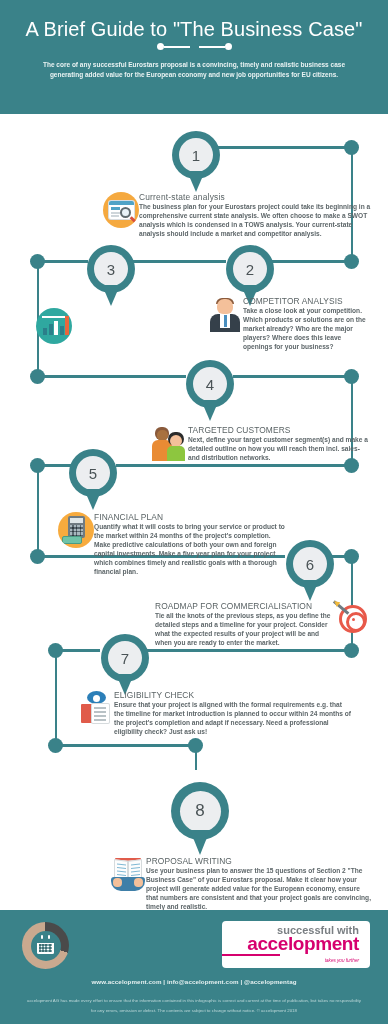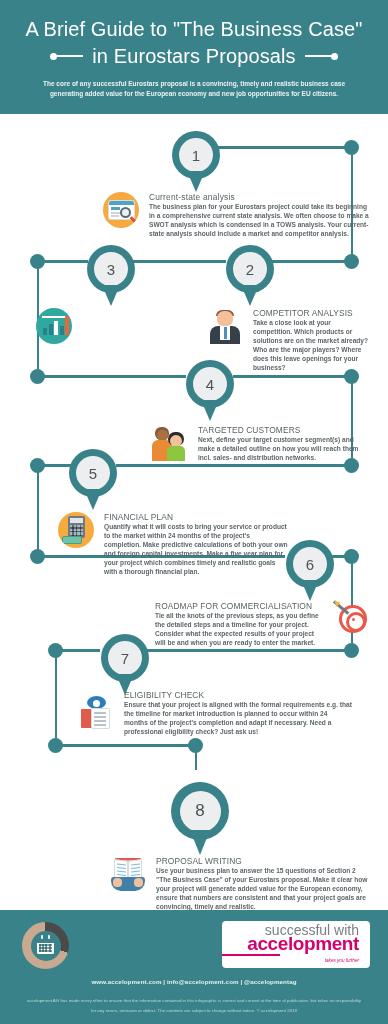--- a/index.html
+++ b/index.html
@@ -57,21 +57,21 @@
   }
   .pin .tail {
     position: absolute; left: 15px; top: 40px;
     width: 0; height: 0;
     border-left: 9px solid transparent;
     border-right: 9px solid transparent;
     border-top: 21px solid #3a8289;
   }
 
   
-  .step { position: absolute; display: flex; gap: 10px; }
+  .step { position: absolute; display: flex; gap: 0; }
   .step.rtl { flex-direction: row-reverse; }
   .ico {
     flex: 0 0 auto; width: 36px; height: 36px; border-radius: 50%;
     position: relative; overflow: hidden;
   }
   .ico.plain { background: transparent; border-radius: 0; overflow: visible; }
   .txt { flex: 1 1 auto; }
   .step h3 {
     font-size: 8.4px; font-weight: 400; color: #5a6365;
     letter-spacing: .2px; line-height: 10px; margin-bottom: 1px;
@@ -204,21 +204,21 @@
   .cal .peg { position:absolute; top:-2.5px; width:2px; height:4px; background:#fff; border-radius:1px; }
   .deadline-date { color:#ffffff; font-size:11.5px; font-weight:700; line-height:14px; }
   .deadline-sub { color:#e3efef; font-size:7.2px; font-weight:600; line-height:10px; margin-top:1px; }
 
   .logo-card {
     position: absolute; right: 18px; top: 11px; width: 148px; height: 47px;
     background: #ffffff; border-radius: 4px;
     display: flex; flex-direction: column; align-items: flex-end;
     justify-content: center; padding: 0 11px 0 0;
   }
-  .logo-top { color:#7a7f83; font-size:14px; font-weight:400; line-height:10px; }
+  .logo-top { color:#7a7f83; font-size:11px; font-weight:700; line-height:10px; }
   .logo-main { color:#d6006e; font-size:19px; font-weight:700; line-height:20px;
                letter-spacing:-.4px; margin-top:-1px; }
   .logo-rule { width:58px; height:1.4px; background:#d6006e; margin:0 auto 0 0; }
   .logo-sub { color:#d6006e; font-size:4.6px; font-style:italic; line-height:7px; margin-top:1px; }
 
   .contact {
     position:absolute; left:0; top:68px; width:388px; text-align:center;
     color:#e6f1f1; font-size:6.2px; font-weight:600; letter-spacing:.1px;
   }
   .fine {
@@ -233,21 +233,20 @@
 <div class="page">
 
   <div class="header">
     <div class="title">
       <div>A Brief Guide to "The Business Case"</div>
       <div class="title-l2">
         <span class="dash-wrap">
           <span class="dot"></span>
           <span class="dash"></span>
         </span>
-        <span>in Eurostars Proposals</span>
         <span class="dash-wrap">
           <span class="dash"></span>
           <span class="dot"></span>
         </span>
       </div>
     </div>
     <div class="subtitle">The core of any successful Eurostars proposal is a convincing, timely and realistic business case generating added value for the European economy and new job opportunities for EU citizens.</div>
   </div>
 
   <div class="flow">
@@ -364,21 +363,21 @@
       <div class="bars">
         <i style="height:7px"></i>
         <i style="height:11px"></i>
         <i class="w" style="height:14px"></i>
         <i style="height:9px"></i>
         <i class="o" style="height:19px"></i>
       </div>
     </div>
   </div>
 
-  <div class="step" style="left:207px; top:308px; width:164px;">
+  <div class="step" style="left:207px; top:296px; width:164px;">
     <div class="ico plain">
       <div class="bm-hair"></div>
       <div class="bm-head"></div>
       <div class="bm-body"></div>
       <div class="bm-shirt"></div>
       <div class="bm-tie"></div>
     </div>
     <div class="txt">
       <h3 class="caps">COMPETITOR ANALYSIS</h3>
       <p>Take a close look at your competition. Which products or solutions are on the market already? Who are the major players? Where does this leave openings for your business?</p>
@@ -422,21 +421,21 @@
     <div class="ico plain">
       <div class="tgt"></div>
       <div class="arrow"></div>
     </div>
     <div class="txt">
       <h3 class="caps">ROADMAP FOR COMMERCIALISATION</h3>
       <p>Tie all the knots of the previous steps, as you define the detailed steps and a timeline for your project. Consider what the expected results of your project will be and when you are ready to enter the market.</p>
     </div>
   </div>
 
-  <div class="step" style="left:78px; top:690px; width:274px;align-items:center;">
+  <div class="step" style="left:78px; top:690px; width:274px;">
     <div class="ico plain">
       <div class="eye-c"></div>
       <div class="eye-p"></div>
       <div class="doc-r"></div>
       <div class="doc-w"></div>
     </div>
     <div class="txt">
       <h3 class="caps">ELIGIBILITY CHECK</h3>
       <p>Ensure that your project is aligned with the formal requirements e.g. that the timeline for market introduction is planned to occur within 24 months of the project's completion and adapt if necessary. Need a professional eligibility check? Just ask us!</p>
     </div>

